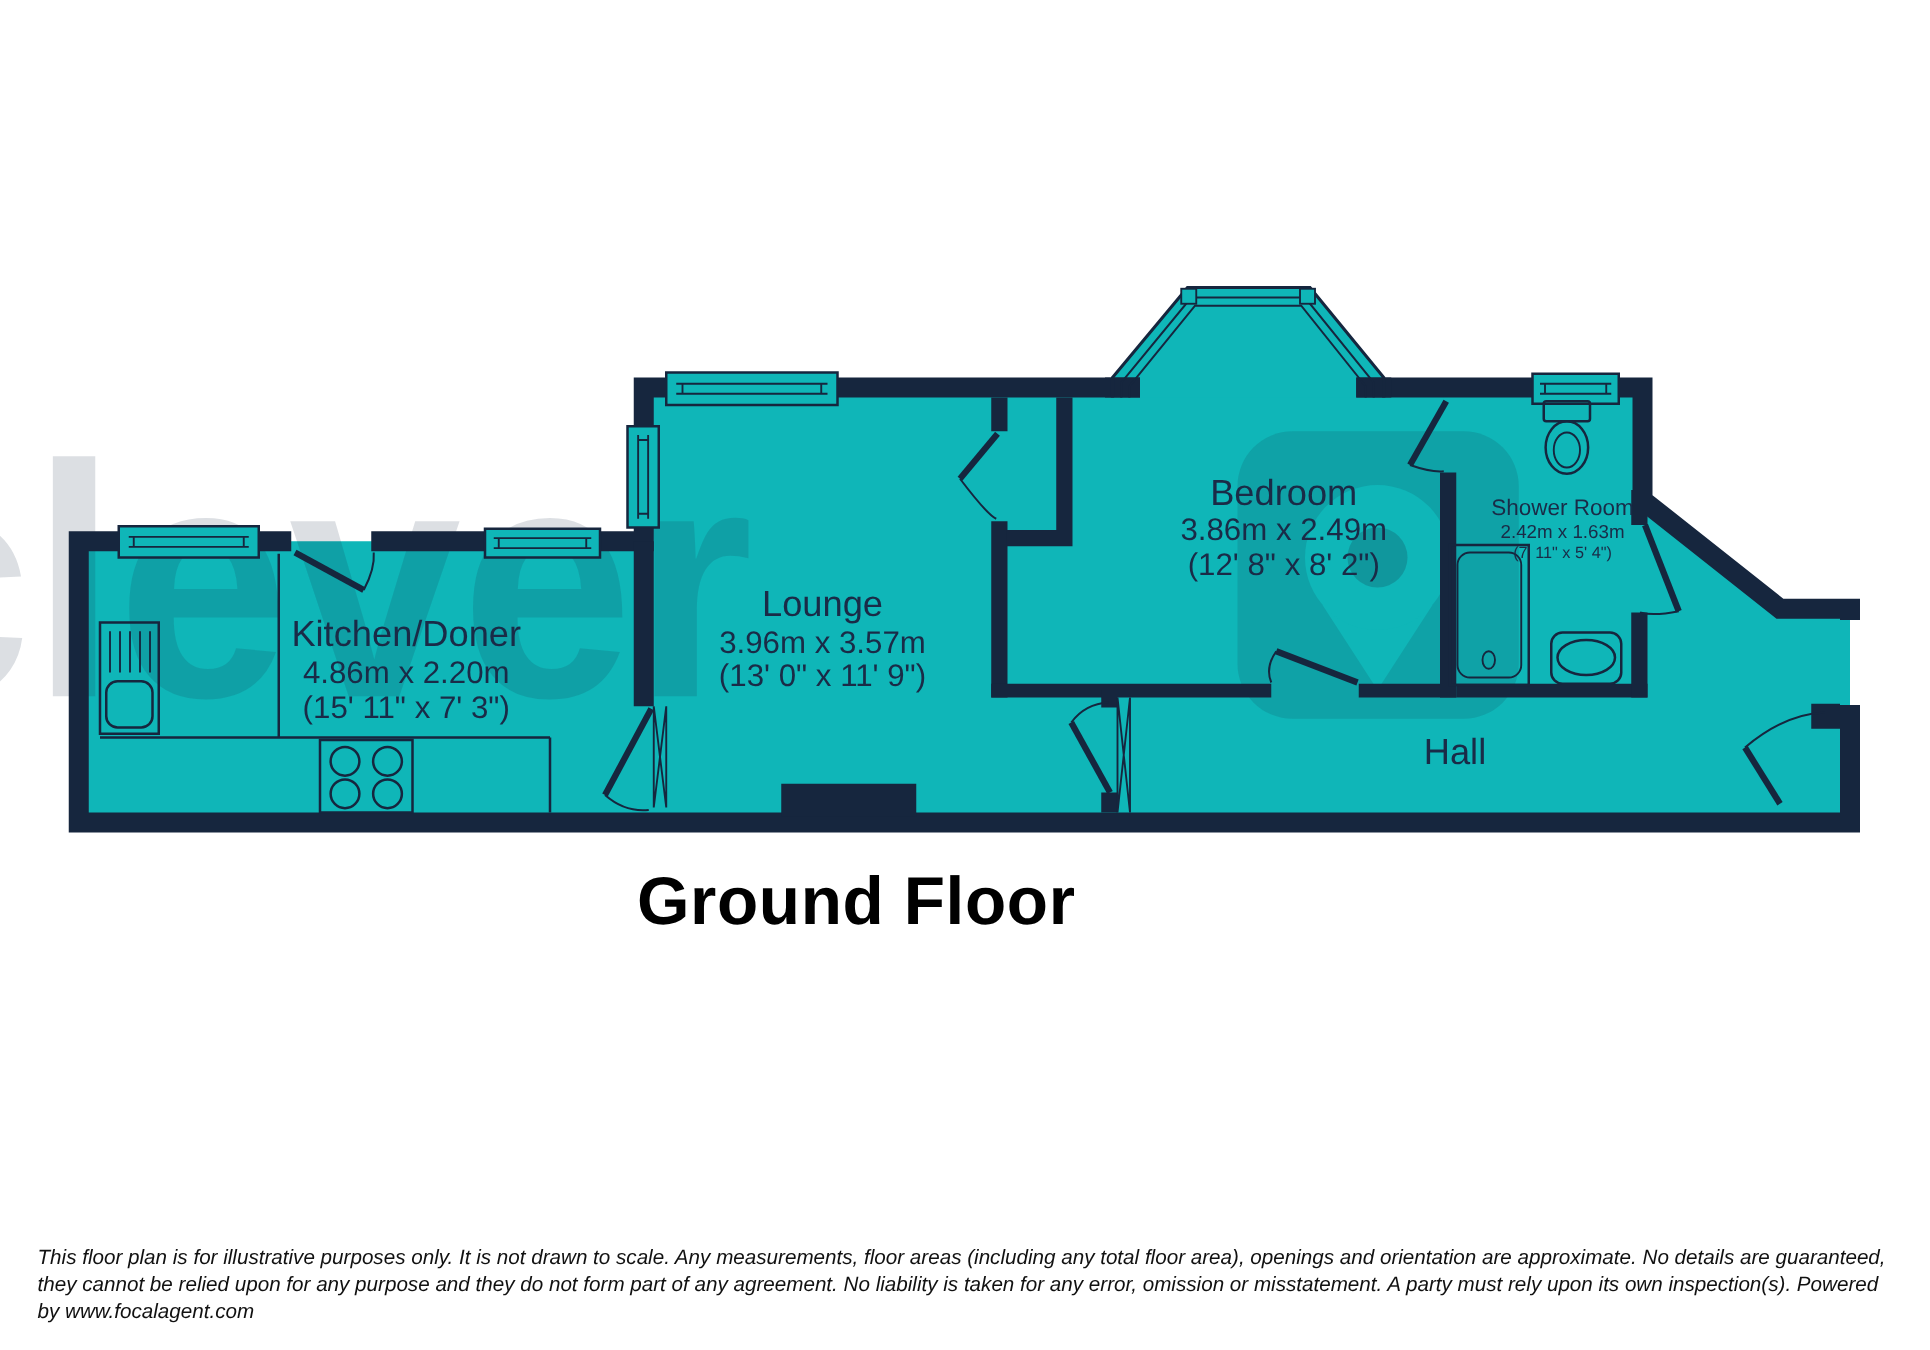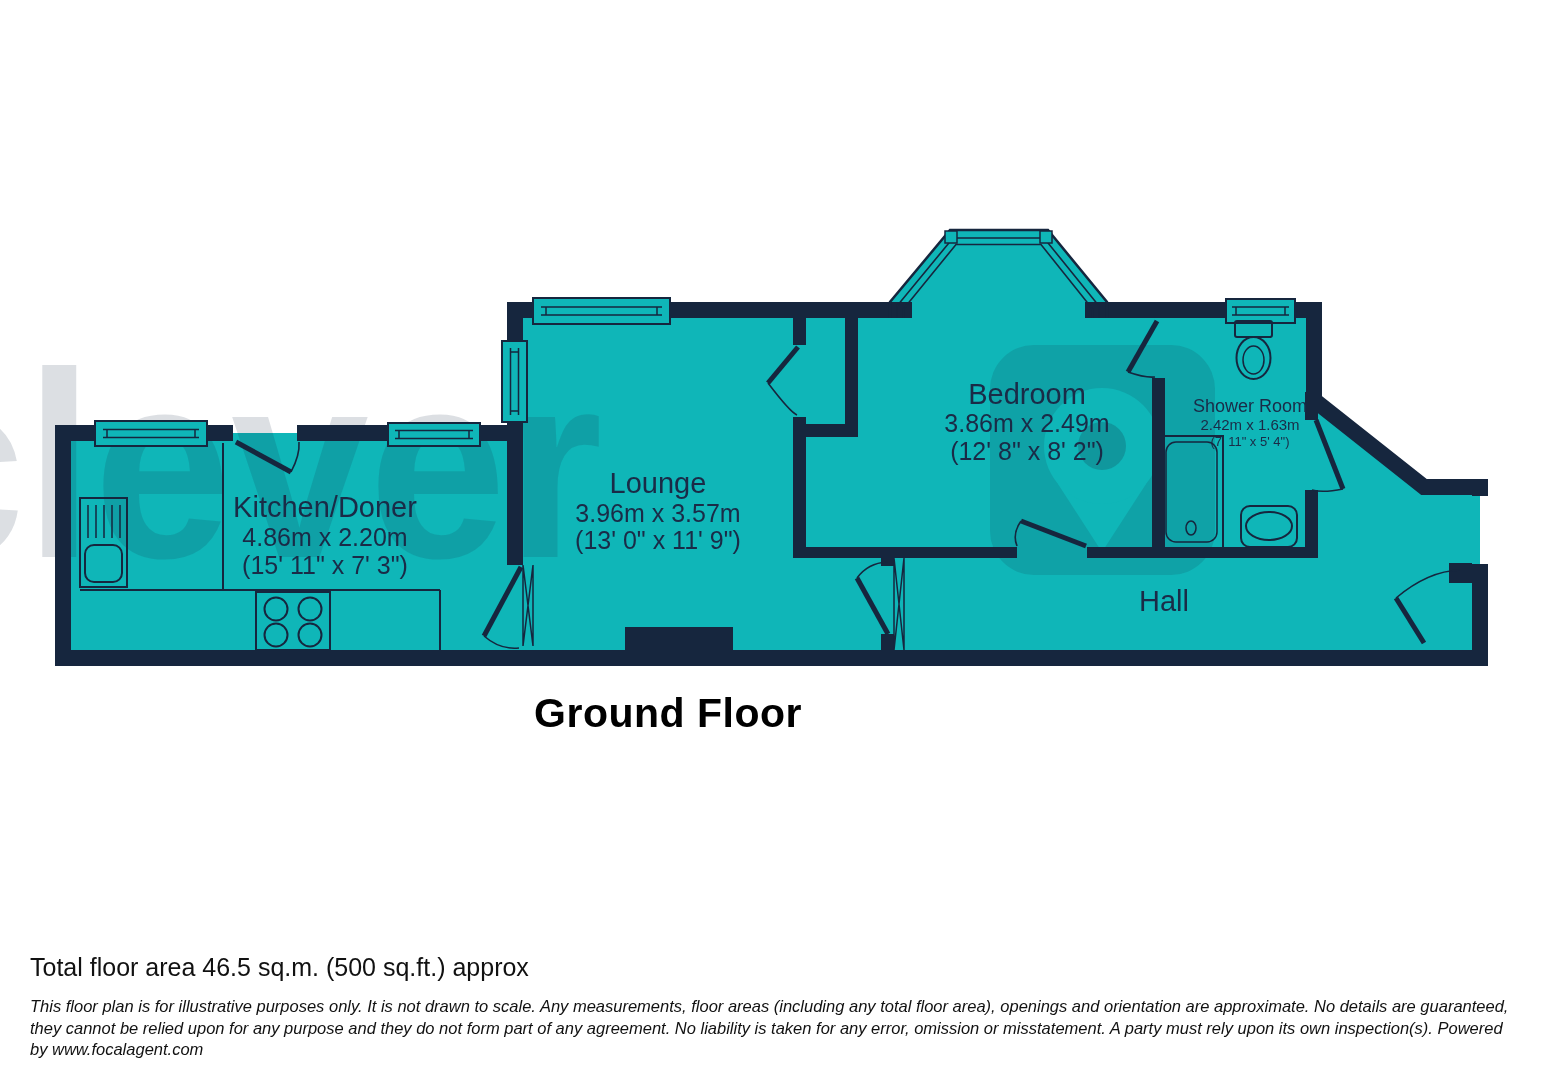--- a/index.html
+++ b/index.html
@@ -1,20 +1,20 @@
 <!DOCTYPE html>
 <html><head>
 <meta charset="utf-8">
 <style>
   html,body{margin:0;padding:0;background:#fff;}
   .stage{position:relative;width:1544px;height:1080px;background:#ffffff;overflow:hidden;
          font-family:"Liberation Sans", sans-serif;}
   .plan-svg{position:absolute;left:0;top:0;}
   .title{position:absolute;left:0;top:690px;width:1336px;text-align:center;
-         font-size:41px;font-weight:bold;color:#000;letter-spacing:0.5px;}
+         font-size:54px;font-weight:bold;color:#000;letter-spacing:0.5px;padding-left:17px;}
   .total{position:absolute;left:30px;top:953px;font-size:25px;color:#111;}
   .disclaimer{position:absolute;left:30px;top:996px;width:1492px;font-size:16.5px;
               line-height:21.5px;color:#111;font-style:italic;}
   .room-name{font-size:29px;fill:#1A2B47;}
   .room-dim{font-size:25px;fill:#1A2B47;}
   .room-name-sm{font-size:18px;fill:#1A2B47;}
   .room-dim-sm{font-size:15px;fill:#1A2B47;}
   .room-dim-xs{font-size:13px;fill:#1A2B47;}
   text{text-anchor:middle;}
 </style>
@@ -186,15 +186,14 @@
       <g>
         <text class="room-name-sm" x="1250" y="412">Shower Room</text>
         <text class="room-dim-sm" x="1250" y="430">2.42m x 1.63m</text>
         <text class="room-dim-xs" x="1250" y="446">(7' 11" x 5' 4")</text>
       </g>
       <text class="room-name" x="1164" y="611">Hall</text>
     </g>
   </svg>
 
   <div class="title">Ground Floor</div>
-  <div class="total">Total floor area 46.5 sq.m. (500 sq.ft.) approx</div>
   <div class="disclaimer">This floor plan is for illustrative purposes only. It is not drawn to scale. Any measurements, floor areas (including any total floor area), openings and orientation are approximate. No details are guaranteed, they cannot be relied upon for any purpose and they do not form part of any agreement. No liability is taken for any error, omission or misstatement. A party must rely upon its own inspection(s). Powered by www.focalagent.com</div>
 </div>
 
 </body></html>

